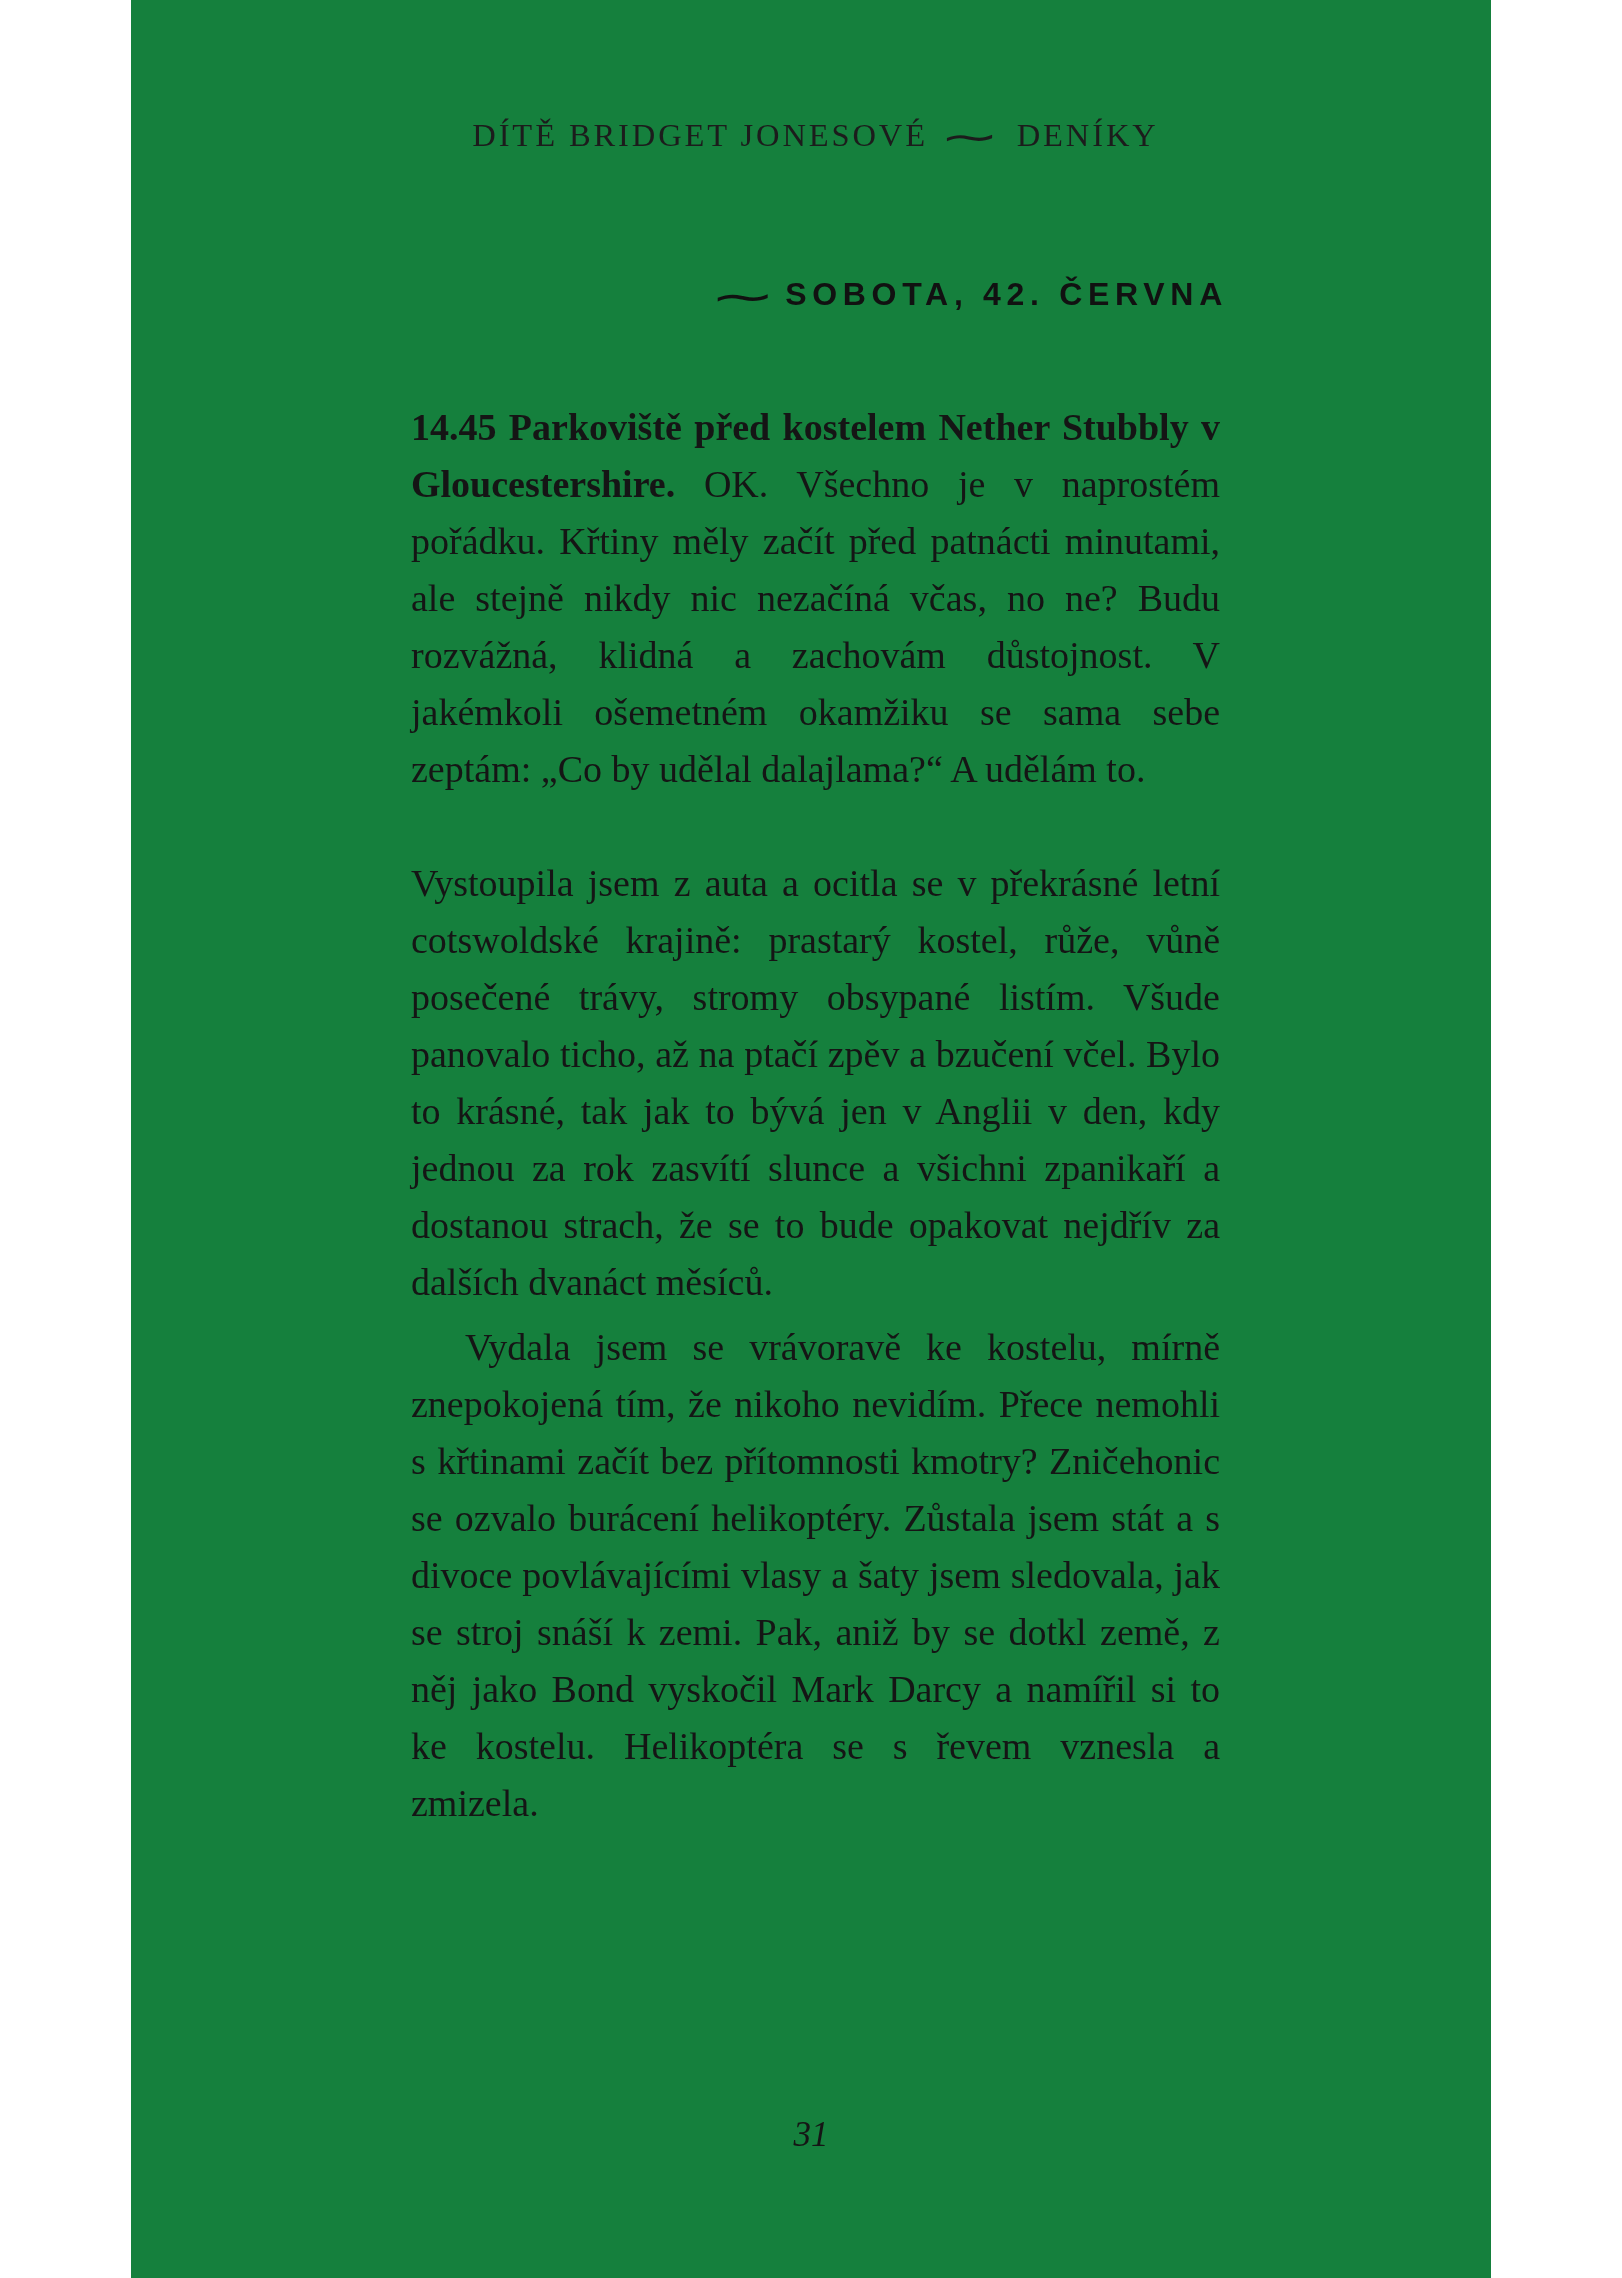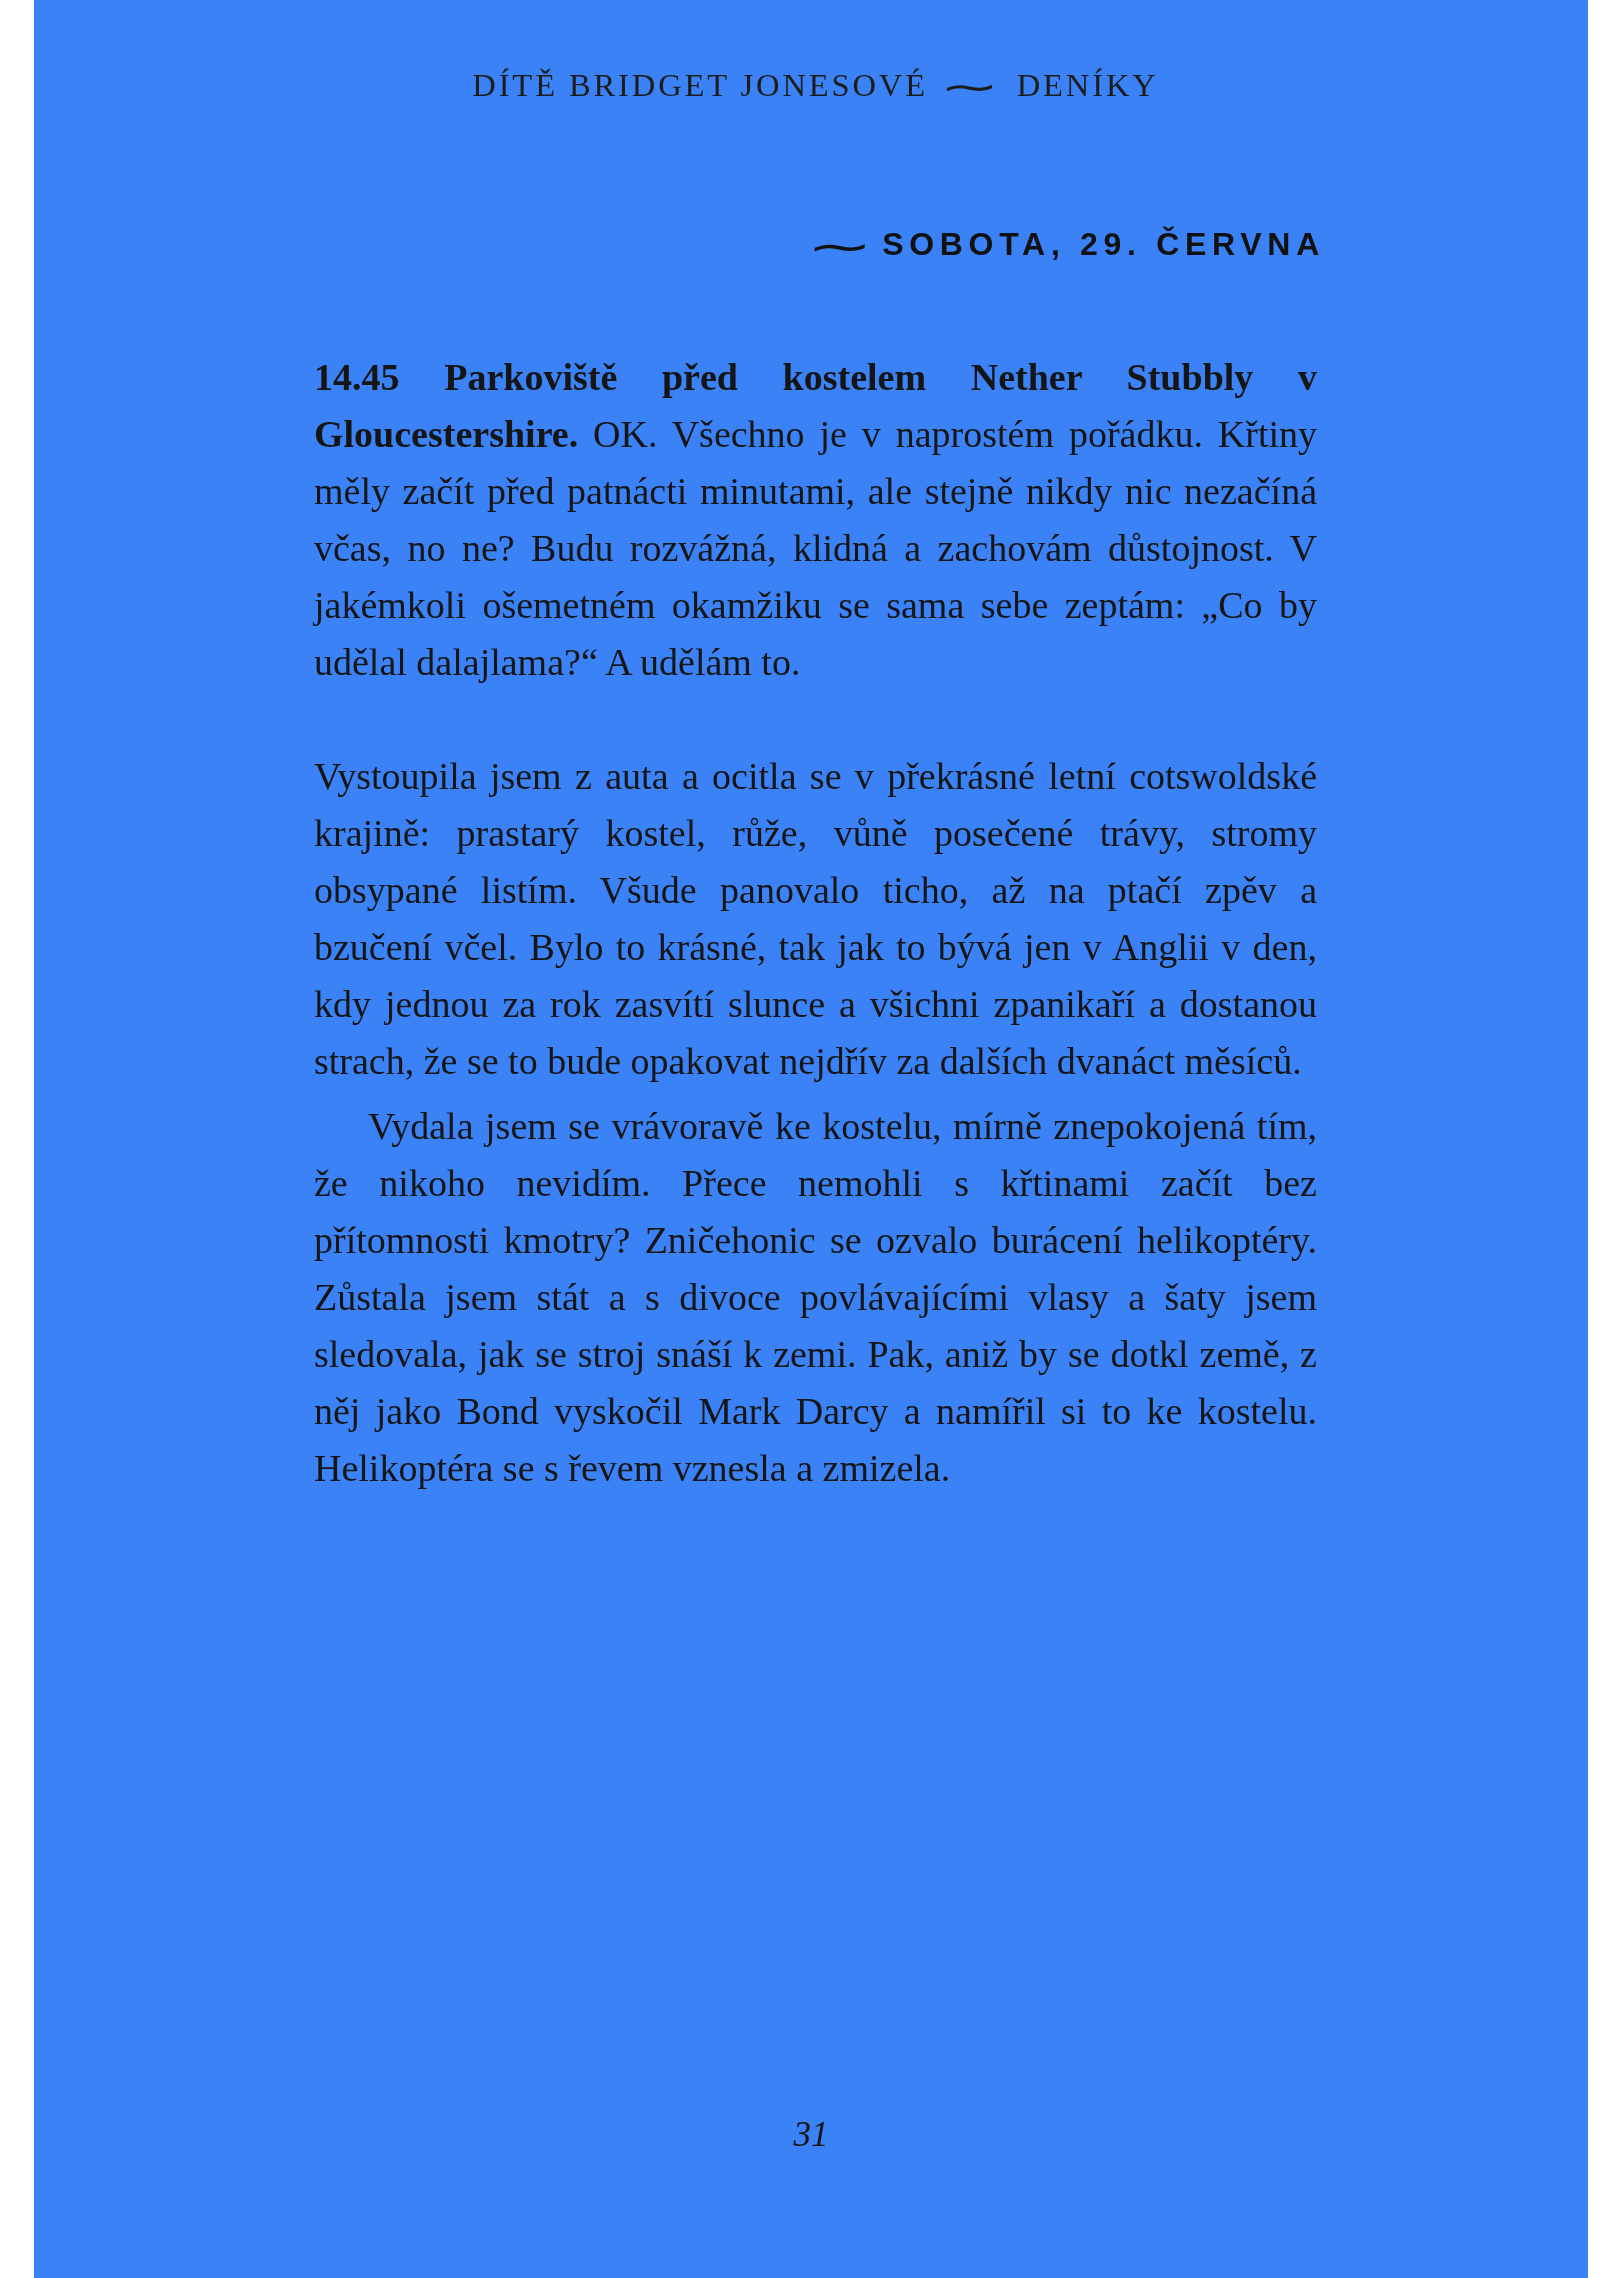--- a/index.html
+++ b/index.html
@@ -2,28 +2,28 @@
 <html lang="cs"><head>
 <meta charset="utf-8">
 <style>
   html, body {
     margin: 0;
     padding: 0;
     background: #ffffff;
   }
   .page {
     position: relative;
-    width: 1554px;
+    width: 1360px;
     height: 2279px;
     margin: 0 auto;
-    background: #3b82f6;
+    background: #15803d;
     color: #151515;
     font-family: "Liberation Serif", serif;
     box-sizing: border-box;
-    padding: 67px 263px 0 272px;
+    padding: 117px 263px 0 272px;
     overflow: hidden;
   }
   .running-head {
     text-align: center;
     font-size: 32.5px;
     letter-spacing: 2.9px;
     color: #1c1c1c;
     white-space: nowrap;
   }
   .tilde {
@@ -87,21 +87,21 @@
 </head>
 <body>
 
 <div class="page">
 
   <header class="running-head">
     <span>DÍTĚ BRIDGET JONESOVÉ</span><span class="tilde">∼</span><span>DENÍKY</span>
   </header>
 
   <div class="date-heading">
-    <span class="tilde">∼</span><span>SOBOTA, 29. ČERVNA</span>
+    <span class="tilde">∼</span><span>SOBOTA, 42. ČERVNA</span>
   </div>
 
   <main class="body-text">
 
     <p class="para"><b>14.45 Parkoviště před kostelem Nether Stubbly v Gloucestershire.</b><span> OK. Všechno je v naprostém pořádku. Křtiny měly začít před patnácti minutami, ale stejně nikdy nic nezačíná včas, no ne? Budu rozvážná, klidná a zachovám důstojnost. V jakémkoli ošemetném okamžiku se sama sebe zeptám: „Co by udělal dalajlama?“ A udělám to.</span></p>
 
     <p class="para section-start"><span>Vystoupila jsem z auta a ocitla se v překrásné letní cotswoldské krajině: prastarý kostel, růže, vůně posečené trávy, stromy obsypané listím. Všude panovalo ticho, až na ptačí zpěv a bzučení včel. Bylo to krásné, tak jak to bývá jen v Anglii v den, kdy jednou za rok zasvítí slunce a všichni zpanikaří a dostanou strach, že se to bude opakovat nejdřív za dalších dvanáct měsíců.</span></p>
 
     <p class="para indent"><span>Vydala jsem se vrávoravě ke kostelu, mírně znepokojená tím, že nikoho nevidím. Přece nemohli s křtinami začít bez přítomnosti kmotry? Zničehonic se ozvalo burácení helikoptéry. Zůstala jsem stát a s divoce povlávajícími vlasy a šaty jsem sledovala, jak se stroj snáší k zemi. Pak, aniž by se dotkl země, z něj jako Bond vyskočil Mark Darcy a namířil si to ke kostelu. Helikoptéra se s řevem vznesla a zmizela.</span></p>
 

